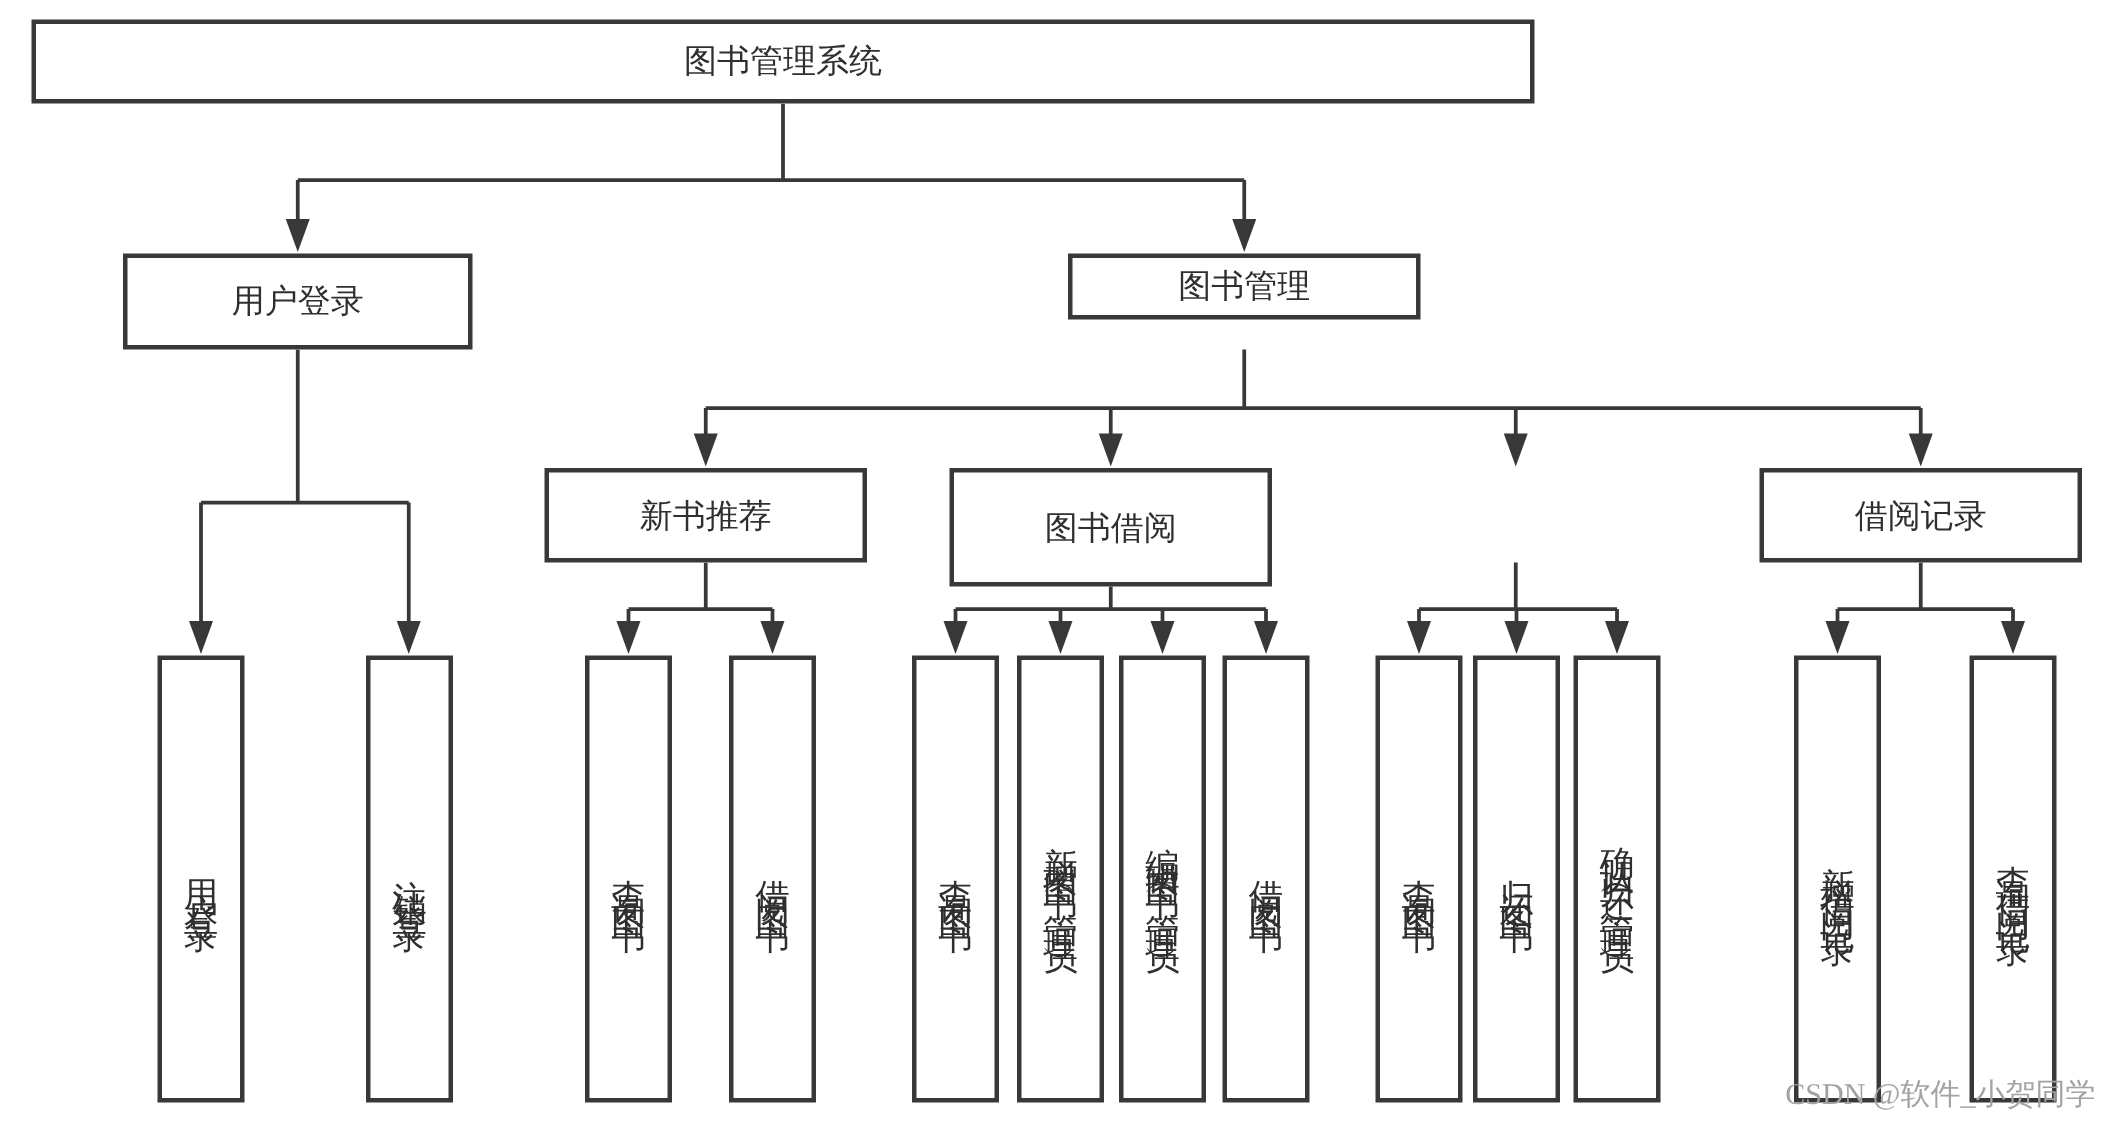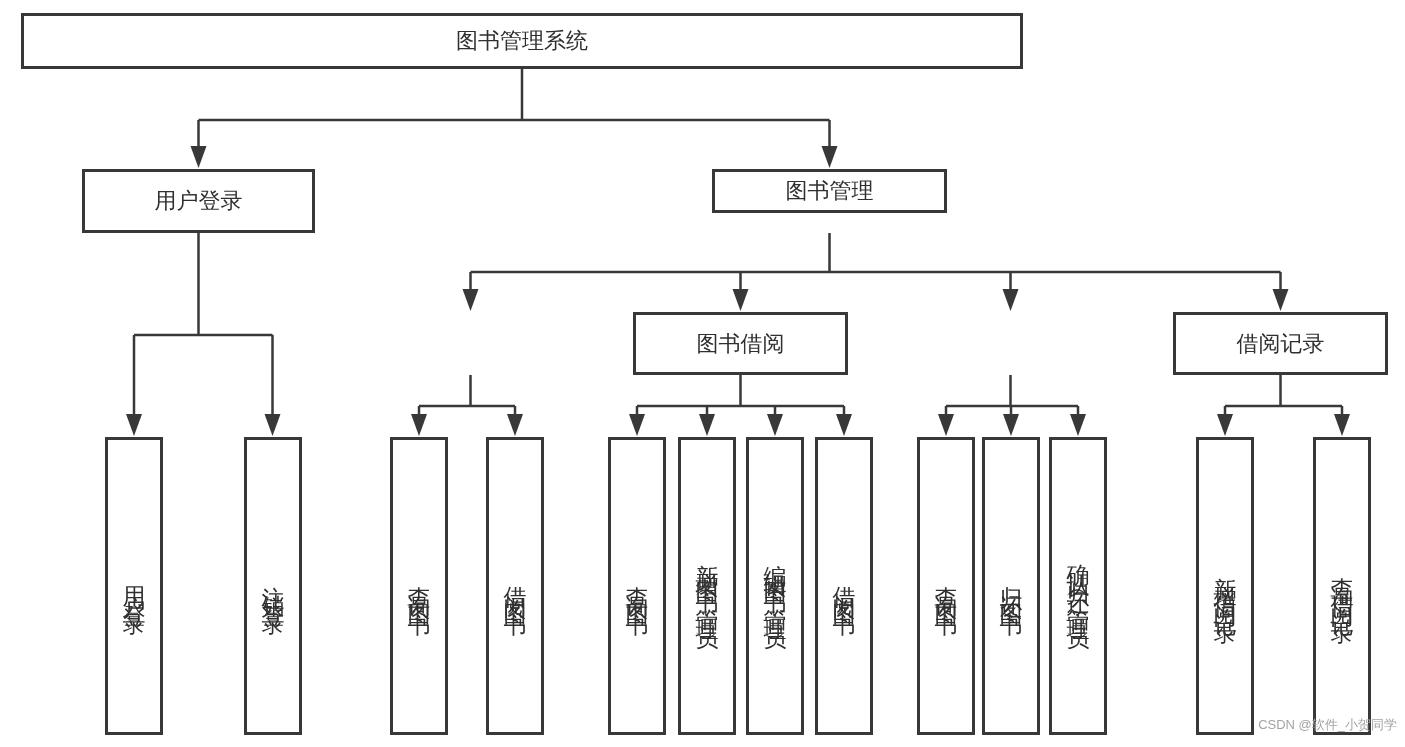--- a/index.html
+++ b/index.html
@@ -23,22 +23,23 @@
   }
   .box .lbl{
     font-size:22px;color:var(--ink);line-height:1;white-space:nowrap;
   }
   .vbox .lbl{
     writing-mode:vertical-rl;text-orientation:mixed;
     font-size:23px;letter-spacing:9px;line-height:1;
   }
   .watermark{
     position:absolute;
-    font-size:13px;color:var(--watermark);
+    font-size:20px;color:var(--watermark);
     white-space:nowrap;
+    font-family:Liberation Serif, serif;
   }
 </style>
 </head>
 <body>
 
 <div class="canvas">
 
   <svg class="connectors" viewBox="0 0 1405 747" xmlns="http://www.w3.org/2000/svg">
     <g stroke="#383838" stroke-width="2.5" fill="none">
 
@@ -83,21 +84,24 @@
     <span class="lbl">图书管理系统</span>
   </div>
 
   <div class="box" style="left:82px;top:169px;width:233px;height:64px">
     <span class="lbl">用户登录</span>
   </div>
   <div class="box" style="left:712px;top:169px;width:235px;height:44px">
     <span class="lbl">图书管理</span>
   </div>
 
-  <div class="box" style="left:633px;top:312px;width:215px;height:63px">
+  <div class="box" style="left:363px;top:312px;width:215px;height:63px">
+    <span class="lbl">新书推荐</span>
+  </div>
+  <div class="box" style="left:633px;top:312px;width:215px;height:79px">
     <span class="lbl">图书借阅</span>
   </div>
   <div class="box" style="left:1173px;top:312px;width:215px;height:63px">
     <span class="lbl">借阅记录</span>
   </div>
 
   <div class="box vbox" style="left:105px;top:437px;width:58px;height:298px">
     <span class="lbl">用户登录</span>
   </div>
   <div class="box vbox" style="left:244px;top:437px;width:58px;height:298px">

